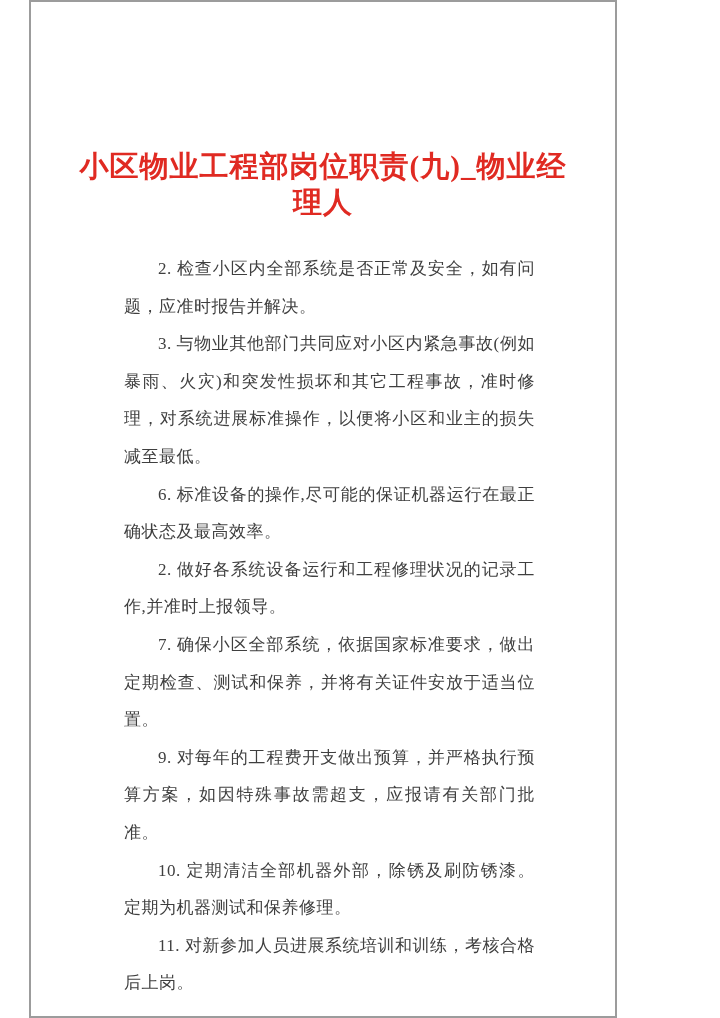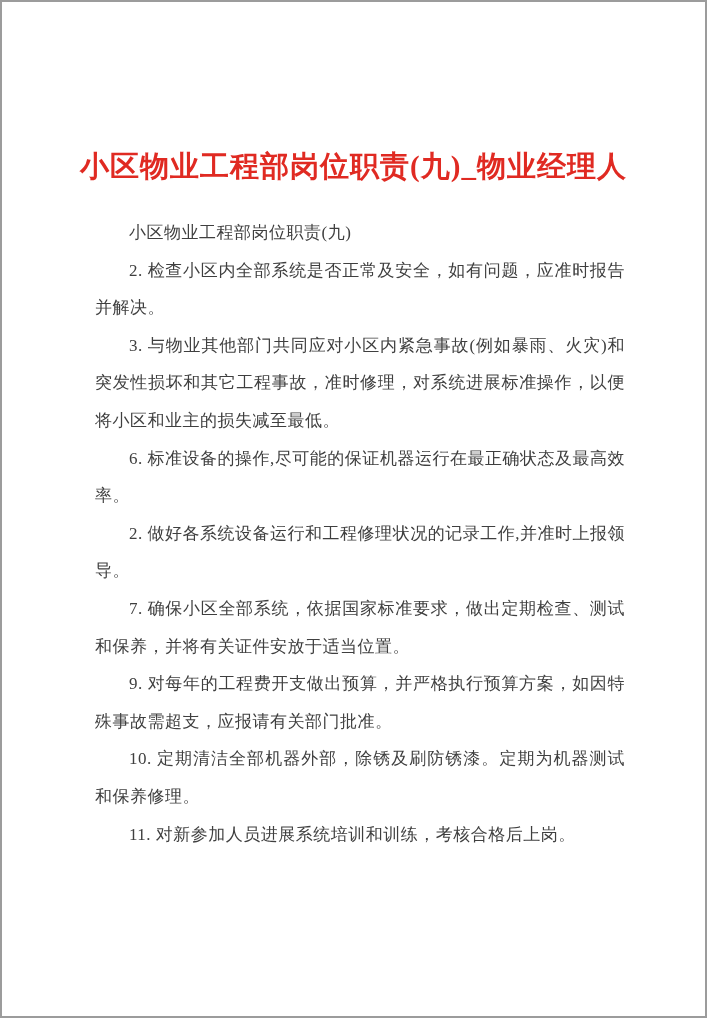--- a/index.html
+++ b/index.html
@@ -2,27 +2,28 @@
 <html><head>
 <meta charset="utf-8">
 <style>
   html, body {
     margin: 0;
     padding: 0;
     background: #ffffff;
   }
   .page {
     position: relative;
-    width: 707px;
+    width: 588px;
     height: 1018px;
     box-sizing: border-box;
     background: #ffffff;
     border: 2px solid #9c9c9c;
     overflow: hidden;
     font-family: "Liberation Serif", "DejaVu Serif", serif;
+    margin-left: 29px;
   }
   .title {
     margin: 0;
     padding: 146px 40px 0 40px;
     text-align: center;
     font-size: 29px;
     line-height: 36px;
     font-weight: bold;
     color: #e02a22;
     letter-spacing: 1px;
@@ -43,21 +44,20 @@
     word-break: break-all;
   }
 </style>
 </head>
 <body>
 
 <div class="page">
   <h1 class="title">小区物业工程部岗位职责(九)_物业经理人</h1>
 
   <div class="body-text">
-      <p>小区物业工程部岗位职责(九)</p>
       <p>2. 检查小区内全部系统是否正常及安全，如有问题，应准时报告并解决。</p>
       <p>3. 与物业其他部门共同应对小区内紧急事故(例如暴雨、火灾)和突发性损坏和其它工程事故，准时修理，对系统进展标准操作，以便将小区和业主的损失减至最低。</p>
       <p>6. 标准设备的操作,尽可能的保证机器运行在最正确状态及最高效率。</p>
       <p>2. 做好各系统设备运行和工程修理状况的记录工作,并准时上报领导。</p>
       <p>7. 确保小区全部系统，依据国家标准要求，做出定期检查、测试和保养，并将有关证件安放于适当位置。</p>
       <p>9. 对每年的工程费开支做出预算，并严格执行预算方案，如因特殊事故需超支，应报请有关部门批准。</p>
       <p>10. 定期清洁全部机器外部，除锈及刷防锈漆。定期为机器测试和保养修理。</p>
       <p>11. 对新参加人员进展系统培训和训练，考核合格后上岗。</p>
     </div>
 </div>

